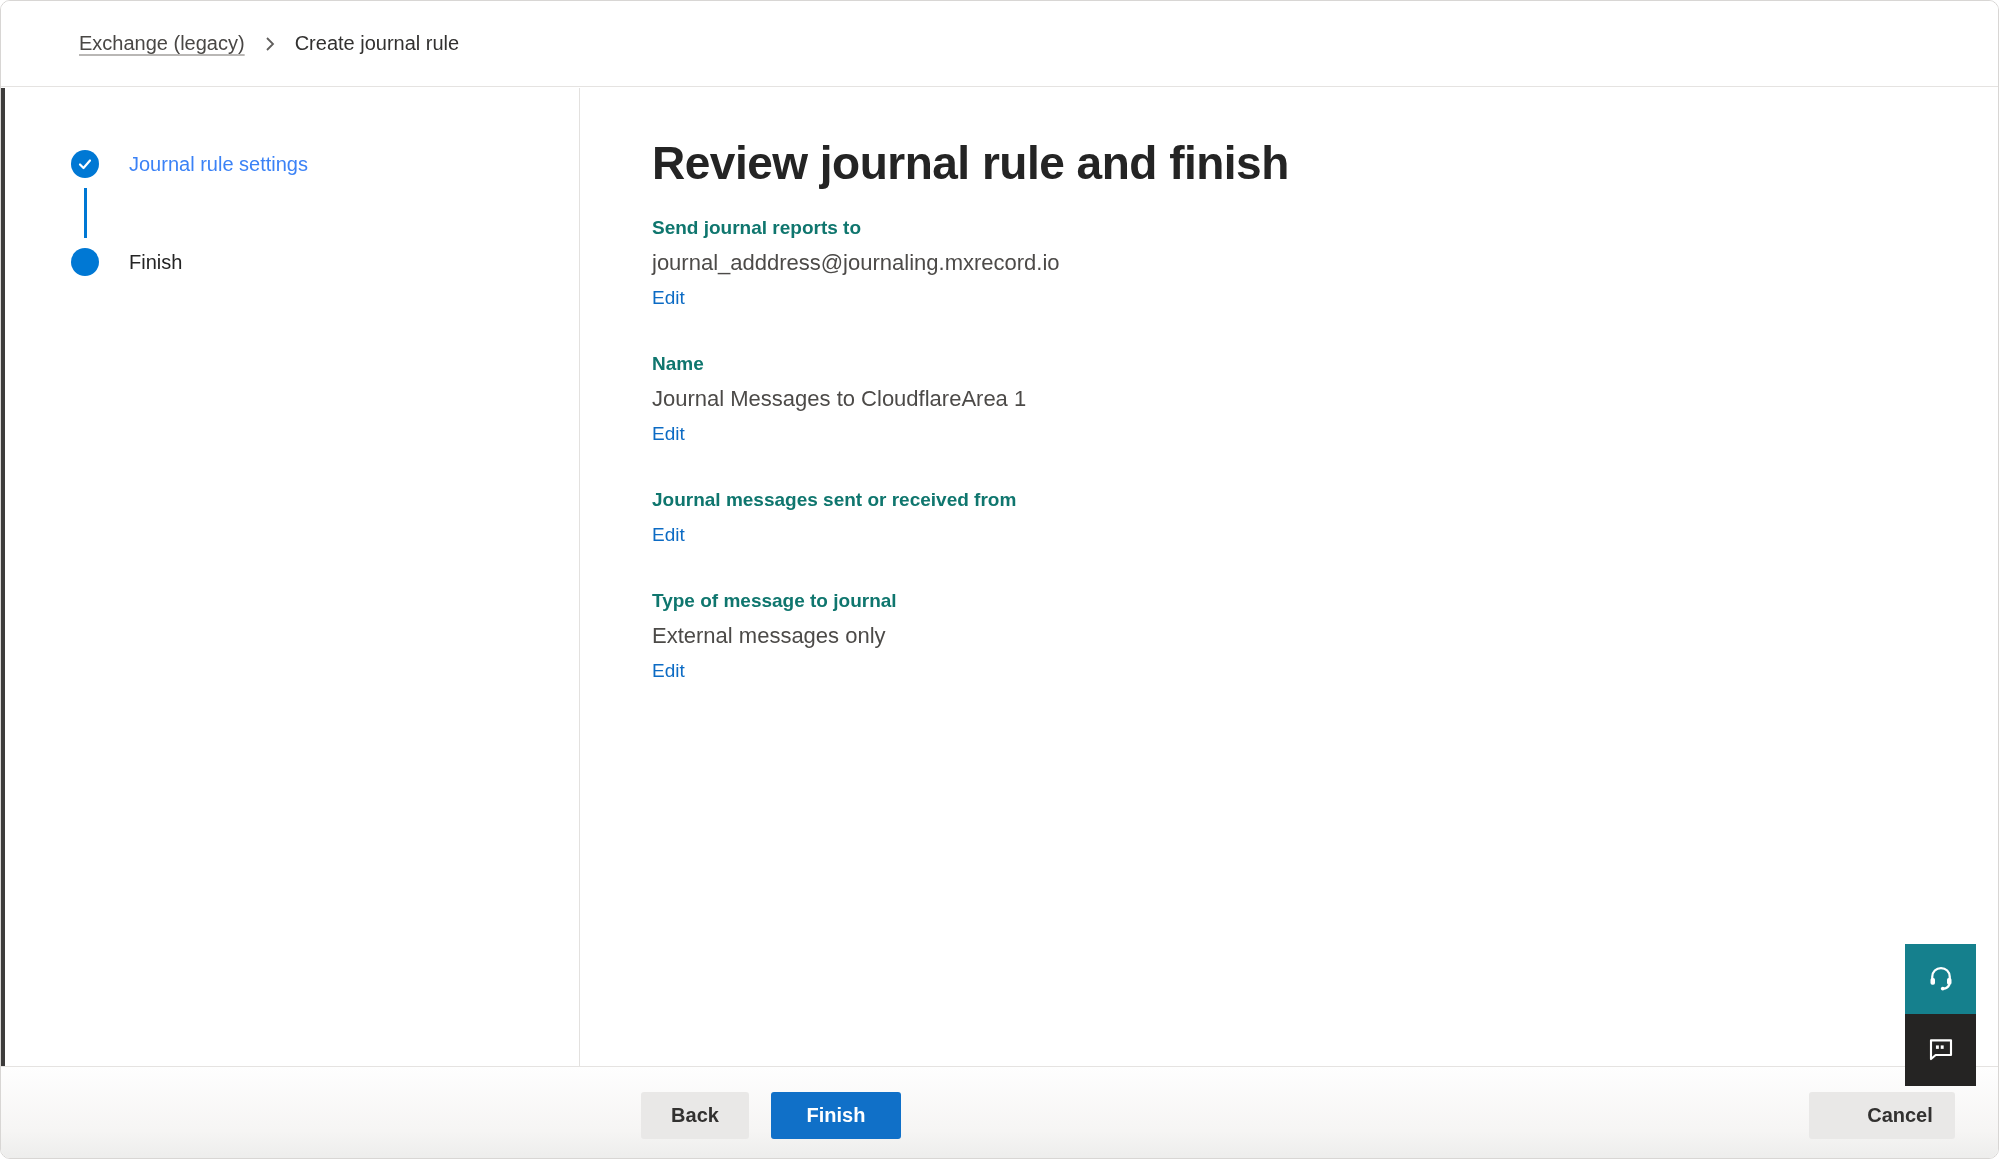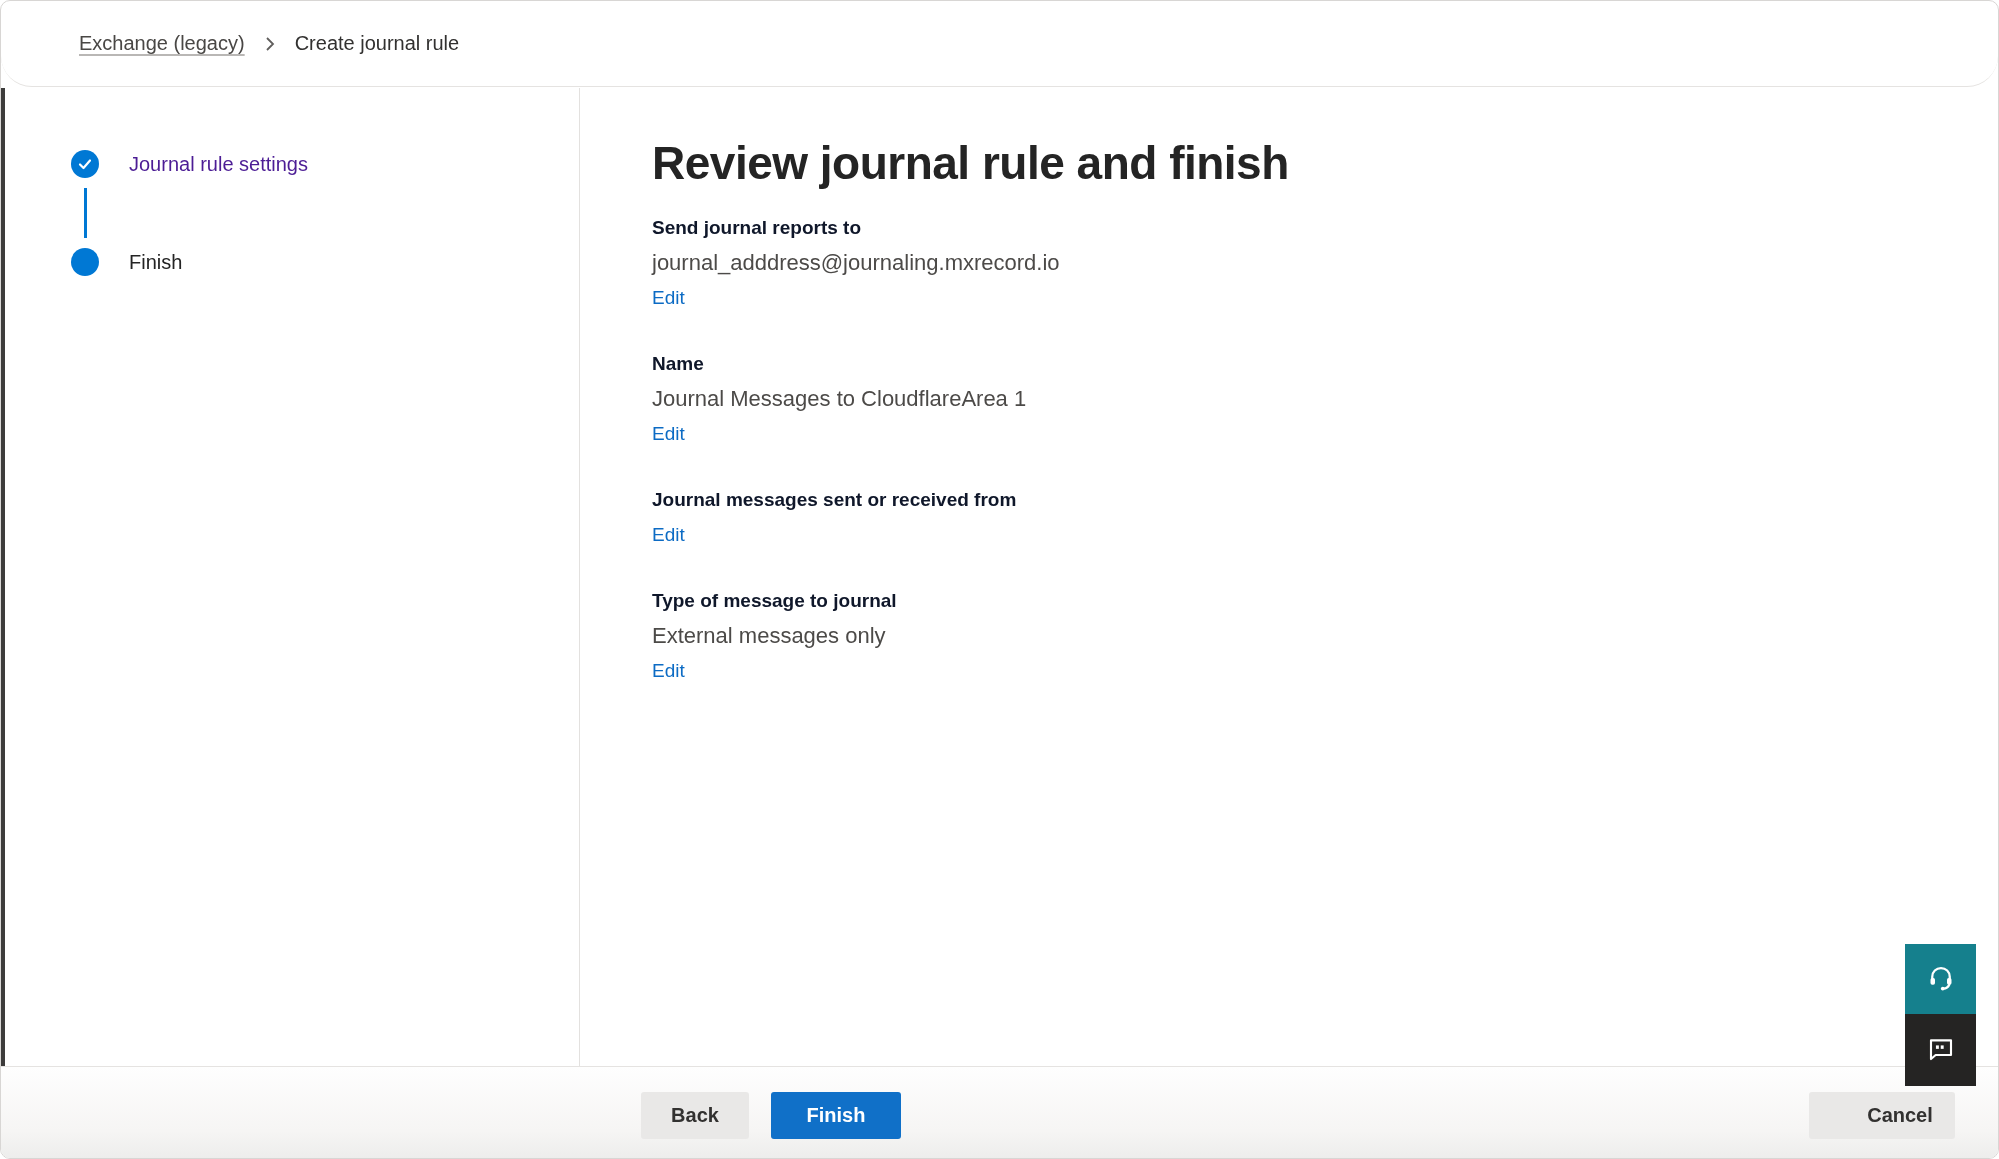--- a/index.html
+++ b/index.html
@@ -19,21 +19,20 @@
   }
   
   .topbar {
     position: absolute; top: 0; left: 0; right: 0;
     height: 86px;
     display: flex; align-items: center;
     padding-left: 78px;
     border-bottom: 1px solid #e5e3e1;
     background: #ffffff;
     z-index: 2;
-    border-radius: 31px;
   }
   .crumb-link {
     font-size: 20px; color: #494745;
     text-decoration: underline;
     text-decoration-color: #b9b7b5;
     text-underline-offset: 4px;
     cursor: pointer;
   }
   .crumb-sep { margin: 0 18px; display: flex; align-items: center; }
   .crumb-current { font-size: 20px; color: #323130; }
@@ -51,42 +50,42 @@
     border-right: 1px solid #e3e1df;
     padding: 62px 0 0 66px;
     background: #ffffff;
   }
   .step-row { display: flex; align-items: center; cursor: pointer; }
   .step-circle {
     width: 28px; height: 28px; border-radius: 50%;
     background: #0078d4; flex: none;
     display: flex; align-items: center; justify-content: center;
   }
-  .step-label { margin-left: 30px; font-size: 20px; color: #4c1d95; }
+  .step-label { margin-left: 30px; font-size: 20px; color: #3b82f6; }
   .step-label.bold { font-weight: 400; color: #242424; }
   .step-connector {
     width: 3px; height: 50px; background: #0078d4;
     margin: 10px 0 10px 12.5px;
   }
 
   
   .content {
     flex: 1 1 auto;
     padding: 48px 40px 0 72px;
     background: #ffffff;
     overflow: hidden;
   }
   .page-title {
     font-size: 46px; font-weight: 700; color: #242424;
     letter-spacing: -0.5px;
     margin-bottom: 20px;
   }
   .section { margin-bottom: 31px; }
   .section .label {
-    font-size: 19px; font-weight: 700; color: #0f172a;
+    font-size: 19px; font-weight: 700; color: #0f766e;
     line-height: 35px;
   }
   .section .value {
     font-size: 22px; color: #4c4a48; line-height: 35px;
   }
   .edit-link {
     display: inline-block;
     font-size: 19px; color: #0c6bc4; line-height: 35px;
     cursor: pointer;
   }

